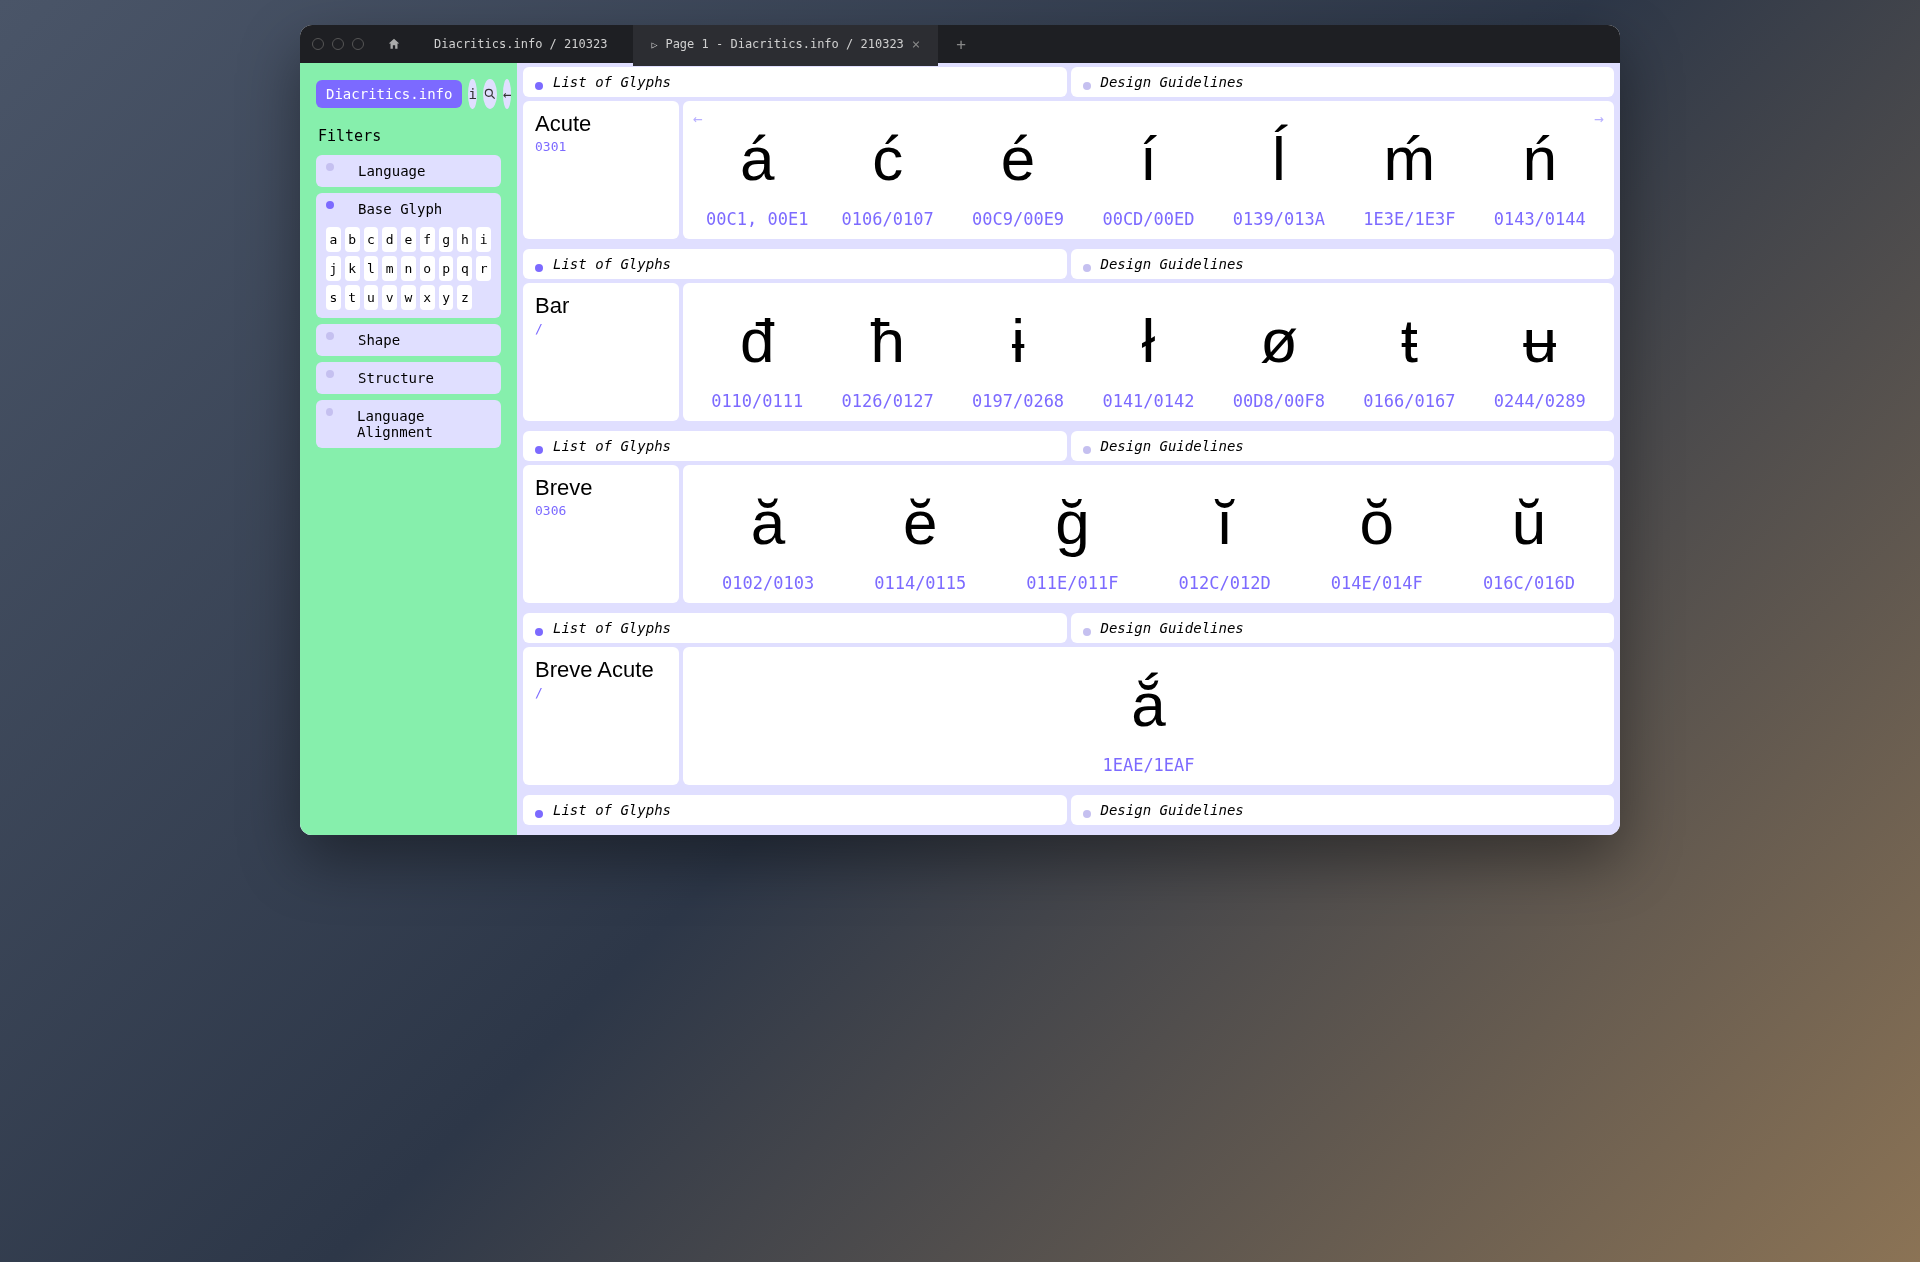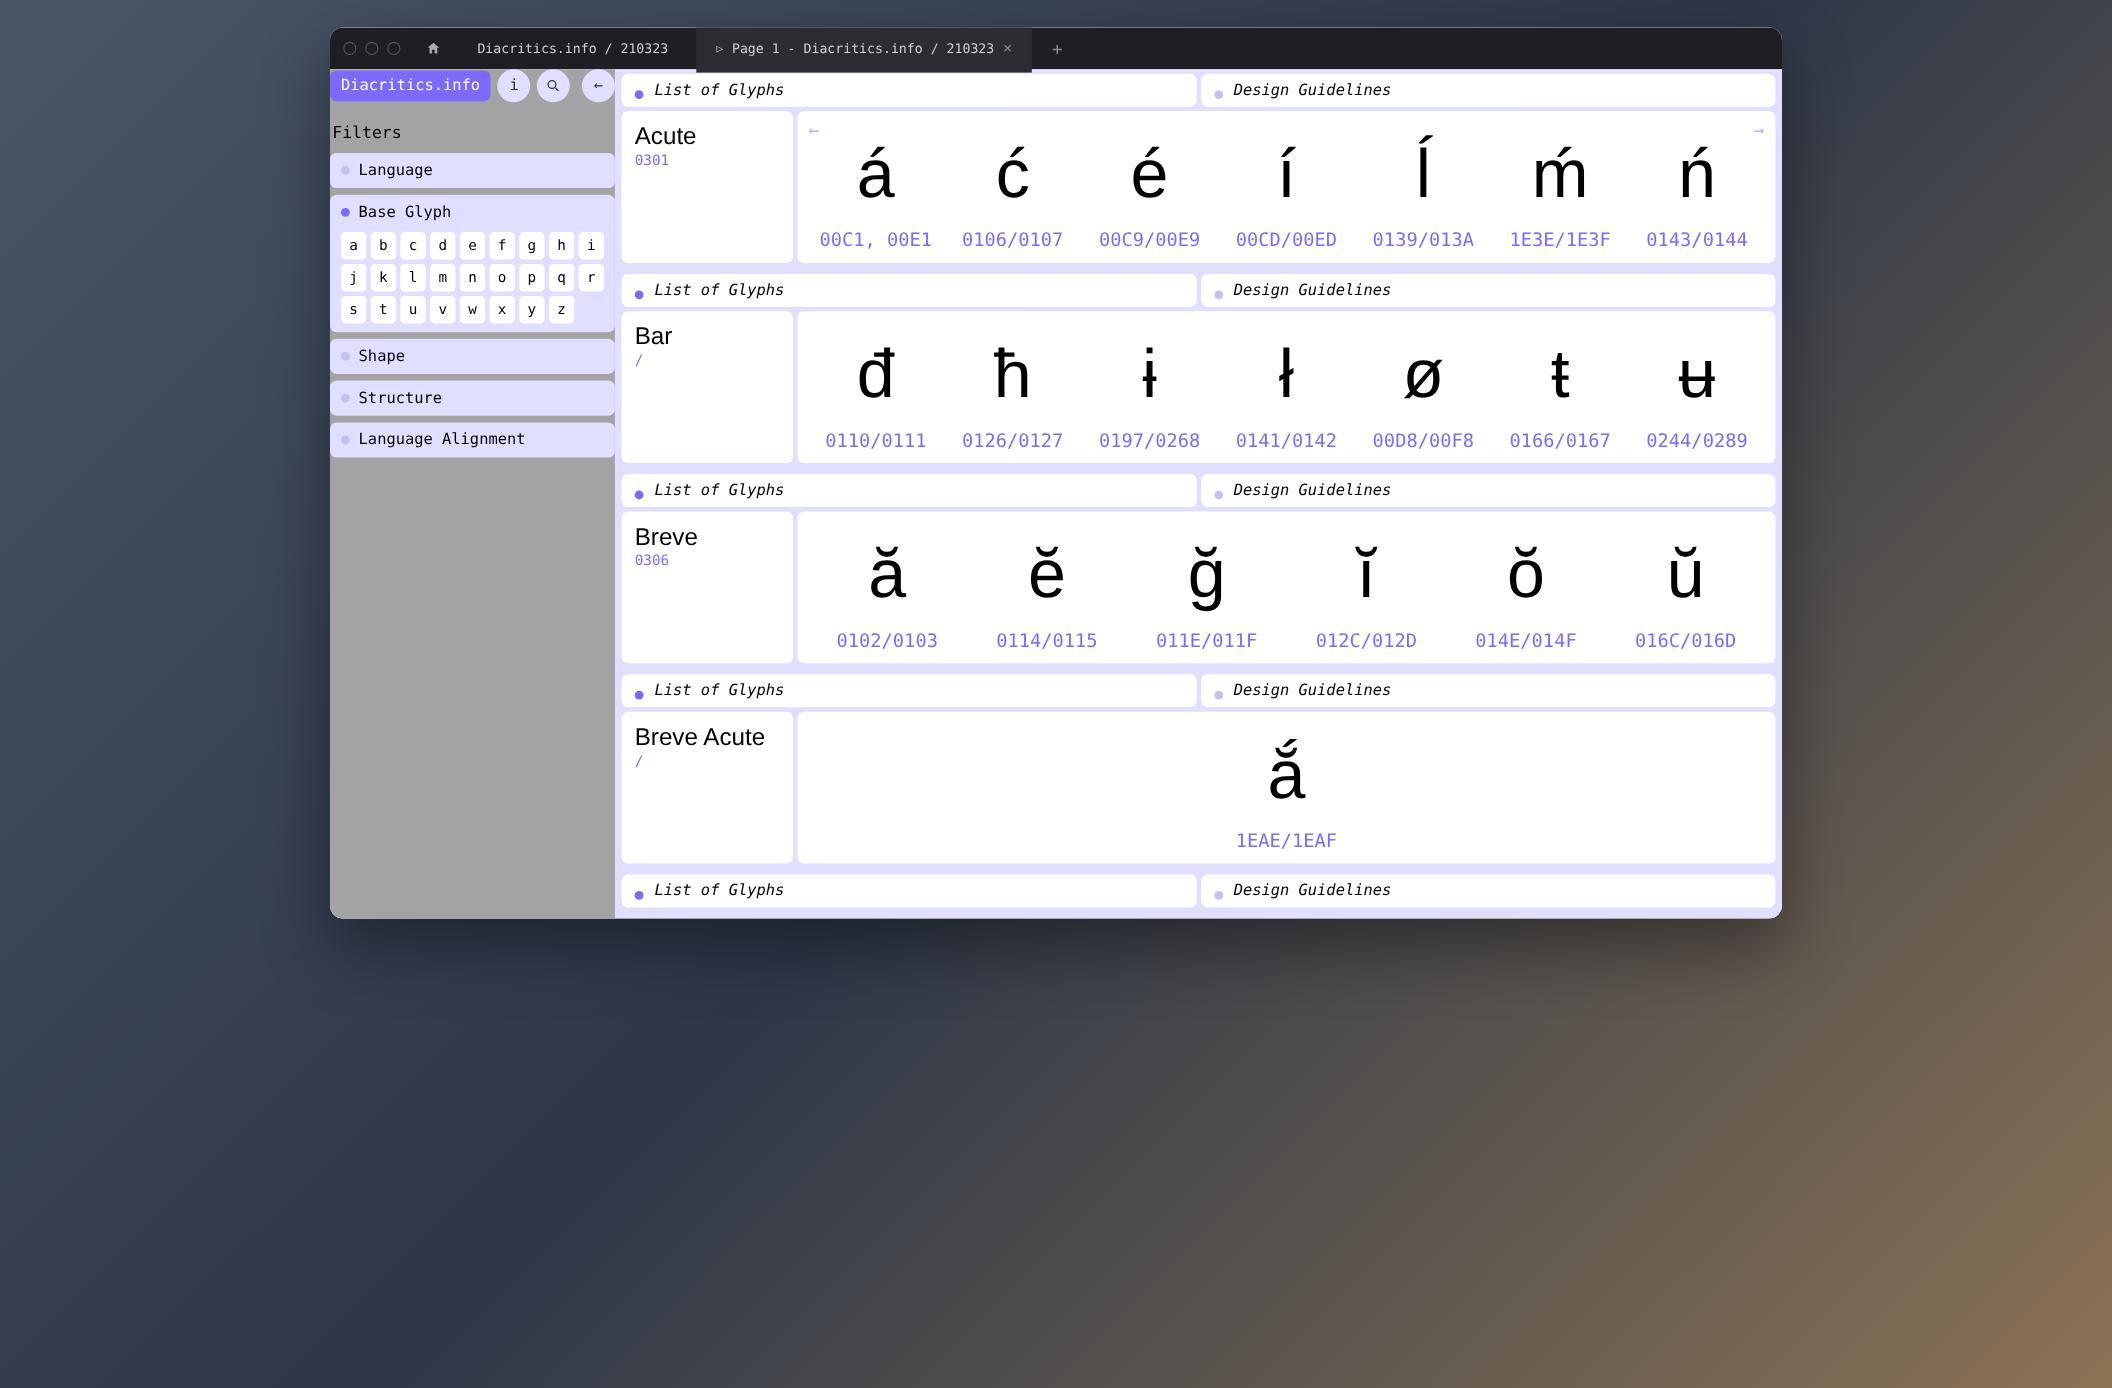--- a/index.html
+++ b/index.html
@@ -50,23 +50,23 @@
 .plus-tab { color: #888; font-size: 16px; padding: 0 10px; }
 
 .app-body {
   display: flex;
   background: #e0dfff;
   min-height: 770px;
 }
 
 
 .sidebar {
-  width: 259px;
-  background: #a3a3a3;
-  padding: 0;
+  width: 217px;
+  background: #86efac;
+  padding: 16px;
   flex-shrink: 0;
 }
 .sidebar-header {
   display: flex;
   align-items: center;
   gap: 6px;
   margin-bottom: 14px;
 }
 .brand {
   background: #7c6aff;
@@ -89,22 +89,22 @@
   padding: 4px 2px 10px;
 }
 .filter-group {
   background: #e0dfff;
   border-radius: 6px;
   margin-bottom: 6px;
   padding: 8px 10px;
 }
 .filter-header {
   display: flex;
-  align-items: center;
-  gap: 8px;
+  align-items: flex-start;
+  gap: 24px;
   font-size: 14px;
 }
 .dot {
   width: 8px; height: 8px; border-radius: 50%;
   display: inline-block;
 }
 .dot.on { background: #7c6aff; }
 .dot.off { background: #c5c0f0; }
 .glyph-grid {
   display: grid;

